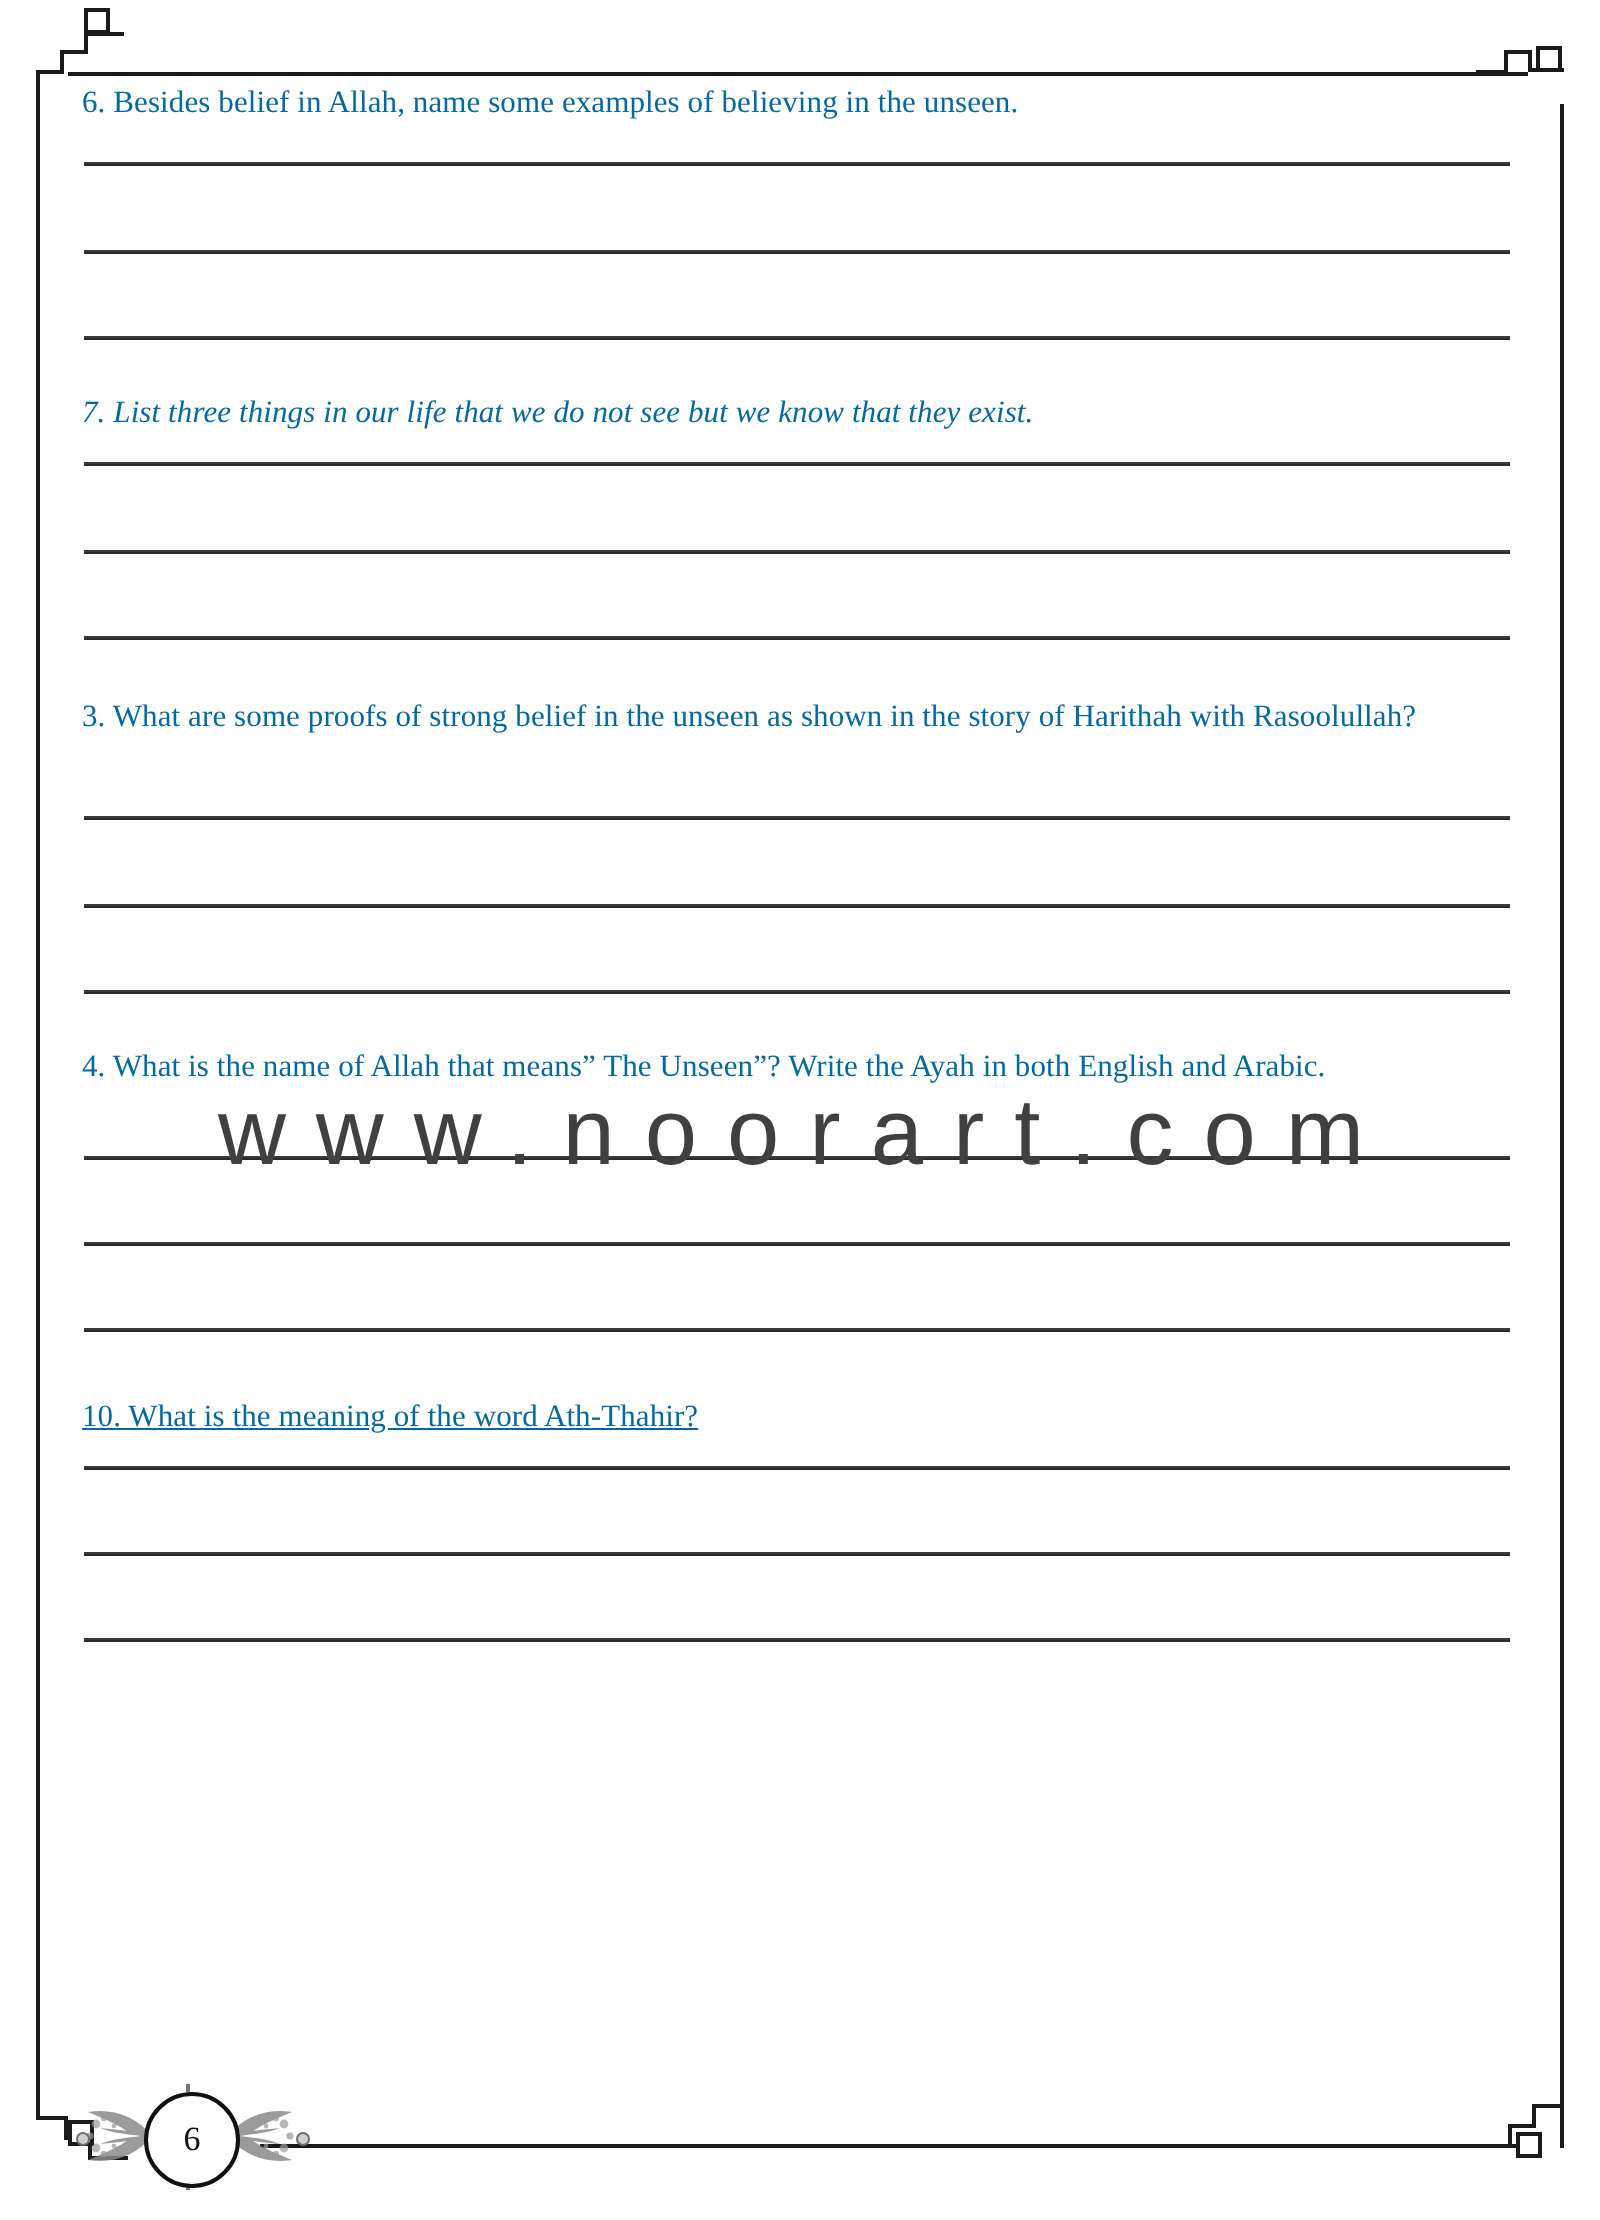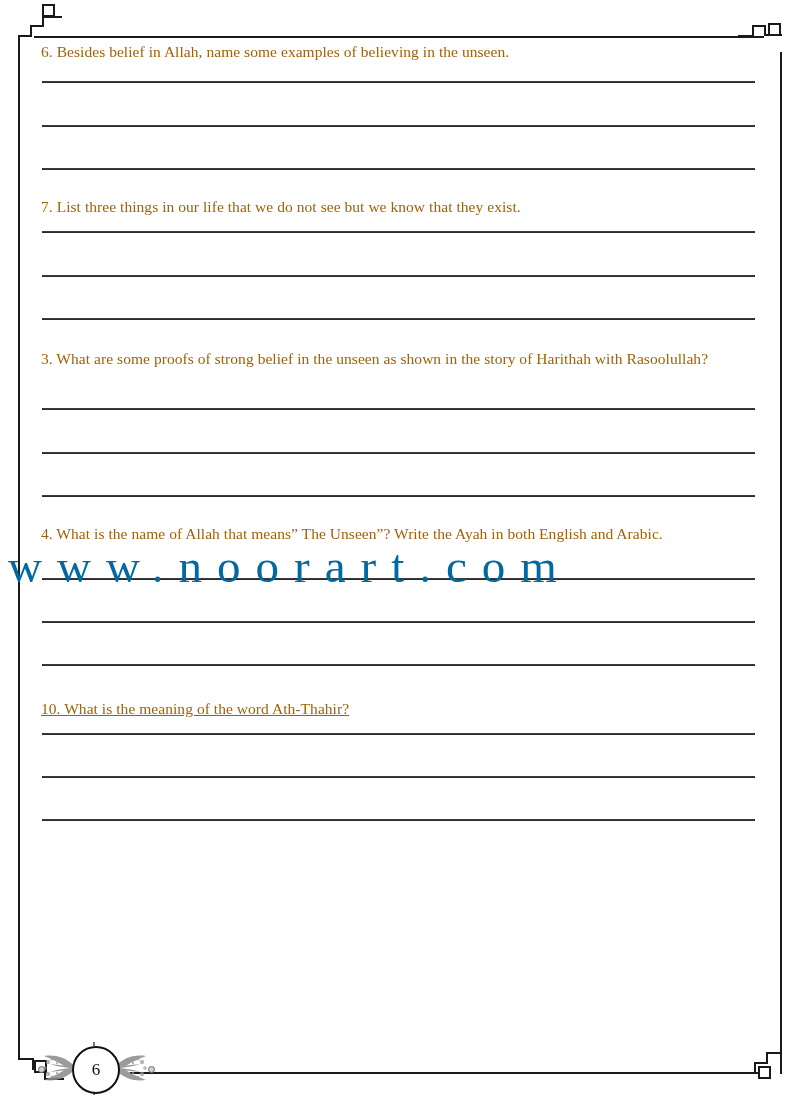--- a/index.html
+++ b/index.html
@@ -131,46 +131,47 @@
   .orn-tick-top    { top: 0px; }
   .orn-tick-bottom { top: 49px; }
 
   
   .question {
     position: absolute;
     left: 41px;
     width: 700px;
     font-size: 15.5px;
     line-height: 23px;
-    color: #a16207;
+    color: #0369a1;
     letter-spacing: 0.05px;
   }
   .answer-line {
     position: absolute;
     left: 42px;
     width: 713px;
     height: 1px;
     background: #2b2b2b;
     border-top: 1px solid #3b3b3b;
   }
 
   
   #watermark {
     position: absolute;
     left: 8px;
     top: 540px;
     width: 790px;
-    font-family: Liberation Serif, serif;
+    font-family: Liberation Sans, sans-serif;
     font-size: 47px;
     letter-spacing: 15px;
-    color: #0369a1;
+    color: #404040;
     white-space: nowrap;
     z-index: 1;
     pointer-events: none;
     line-height: 52px;
+    text-align: center;
   }
   .q-layer { z-index: 2; }
 </style>
 </head>
 <body>
 
 <div id="page">
 
   <div class="frame-border frame-left"></div>
   <div class="frame-border frame-right"></div>
@@ -210,21 +211,21 @@
     <div class="box"></div>
   </div>
 
   <div id="watermark">www.noorart.com</div>
 
   <div id="question-layer" class="q-layer">
       <div class="question" style="top: 40px;">6. Besides belief in Allah, name some examples of believing in the unseen.</div>
       <div class="answer-line" style="top: 81px;"></div>
       <div class="answer-line" style="top: 125px;"></div>
       <div class="answer-line" style="top: 168px;"></div>
-      <div class="question" style="top: 195px;">7. List three things in our life that we do not see but we know that they exist.</div>
+      <div class="question" style="top: 195px; font-style: italic;">7. List three things in our life that we do not see but we know that they exist.</div>
       <div class="answer-line" style="top: 231px;"></div>
       <div class="answer-line" style="top: 275px;"></div>
       <div class="answer-line" style="top: 318px;"></div>
       <div class="question" style="top: 347px;">3. What are some proofs of strong belief in the unseen as shown in the story of Harithah with Rasoolullah?</div>
       <div class="answer-line" style="top: 408px;"></div>
       <div class="answer-line" style="top: 452px;"></div>
       <div class="answer-line" style="top: 495px;"></div>
       <div class="question" style="top: 522px;">4. What is the name of Allah that means” The Unseen”? Write the Ayah in both English and Arabic.</div>
       <div class="answer-line" style="top: 578px;"></div>
       <div class="answer-line" style="top: 621px;"></div>

